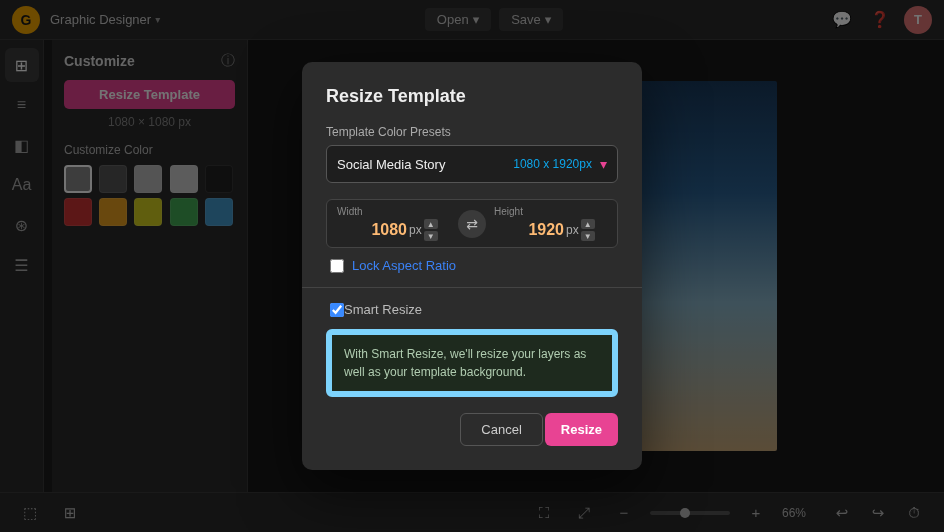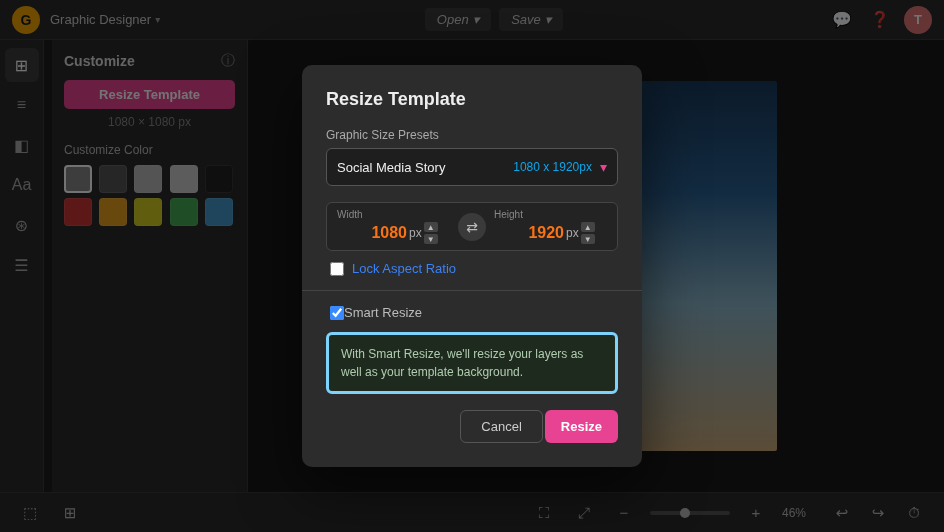--- a/index.html
+++ b/index.html
@@ -44,21 +44,21 @@
       display: flex; align-items: center; justify-content: center; gap: 8px;
     }
     .topbar-btn {
       background: #3a3a3a;
       border: none;
       color: #ccc;
       padding: 4px 12px;
       border-radius: 4px;
       font-size: 13px;
       cursor: pointer;
-      display: flex; align-items: flex-end; gap: 4px; font-style: italic;
+      display: flex; align-items: flex-end; gap: 4px;
     }
     .topbar-right {
       display: flex; align-items: center; gap: 10px;
     }
     .topbar-icon-btn {
       width: 28px; height: 28px;
       border-radius: 50%;
       background: transparent;
       border: none;
       color: #bbb;
@@ -310,21 +310,21 @@
       margin-bottom: 2px;
     }
     .modal-dim-input-row {
       display: flex;
       align-items: center;
       gap: 2px;
     }
     .modal-dim-input {
       background: transparent;
       border: none;
-      color: #f97316;
+      color: #fdba74;
       font-size: 16px;
       font-weight: 600;
       width: 70px;
       outline: none;
       text-align: right;
     }
     .modal-dim-unit {
       color: #aaa;
       font-size: 12px;
     }
@@ -385,21 +385,21 @@
       width: 14px; height: 14px;
       accent-color: #3a8aff;
       cursor: pointer;
     }
     .modal-smart-label {
       color: #bbb;
       font-size: 13px;
     }
     .modal-info-box {
       background: #1e2a1e;
-      border: 3px solid #7dd3fc;
+      border: 6px solid #7dd3fc;
       border-radius: 6px;
       padding: 10px 12px;
       color: #b0ccb0;
       font-size: 12px;
       line-height: 1.5;
       margin-bottom: 16px;
     }
     .modal-buttons {
       display: flex;
       gap: 2px;
@@ -504,33 +504,33 @@
   <button class="bottom-icon-btn">⬚</button>
   <button class="bottom-icon-btn">⊞</button>
   <div class="bottom-spacer"></div>
   <button class="bottom-icon-btn">⛶</button>
   <button class="bottom-icon-btn">⤢</button>
   <button class="bottom-icon-btn">−</button>
   <div class="zoom-track">
     <div class="zoom-thumb"></div>
   </div>
   <button class="bottom-icon-btn">+</button>
-  <div class="zoom-label">46%</div>
+  <div class="zoom-label">66%</div>
   <div class="bottom-right-icons">
     <button class="bottom-icon-btn">↩</button>
     <button class="bottom-icon-btn">↪</button>
     <button class="bottom-icon-btn">⏱</button>
   </div>
 </div>
 
 <div class="modal-overlay">
   <div class="modal">
     <div class="modal-title">Resize Template</div>
 
-    <div class="modal-section-label">Graphic Size Presets</div>
+    <div class="modal-section-label">Template Color Presets</div>
     <div class="modal-select-row">
       <span class="modal-select-value">Social Media Story</span>
       <span class="modal-select-right">1080 x 1920px</span>
       <span class="modal-select-arrow">▾</span>
     </div>
 
     <div class="modal-dimensions">
       <div class="modal-dim-group">
         <div class="modal-dim-label">Width</div>
         <div class="modal-dim-input-row">

